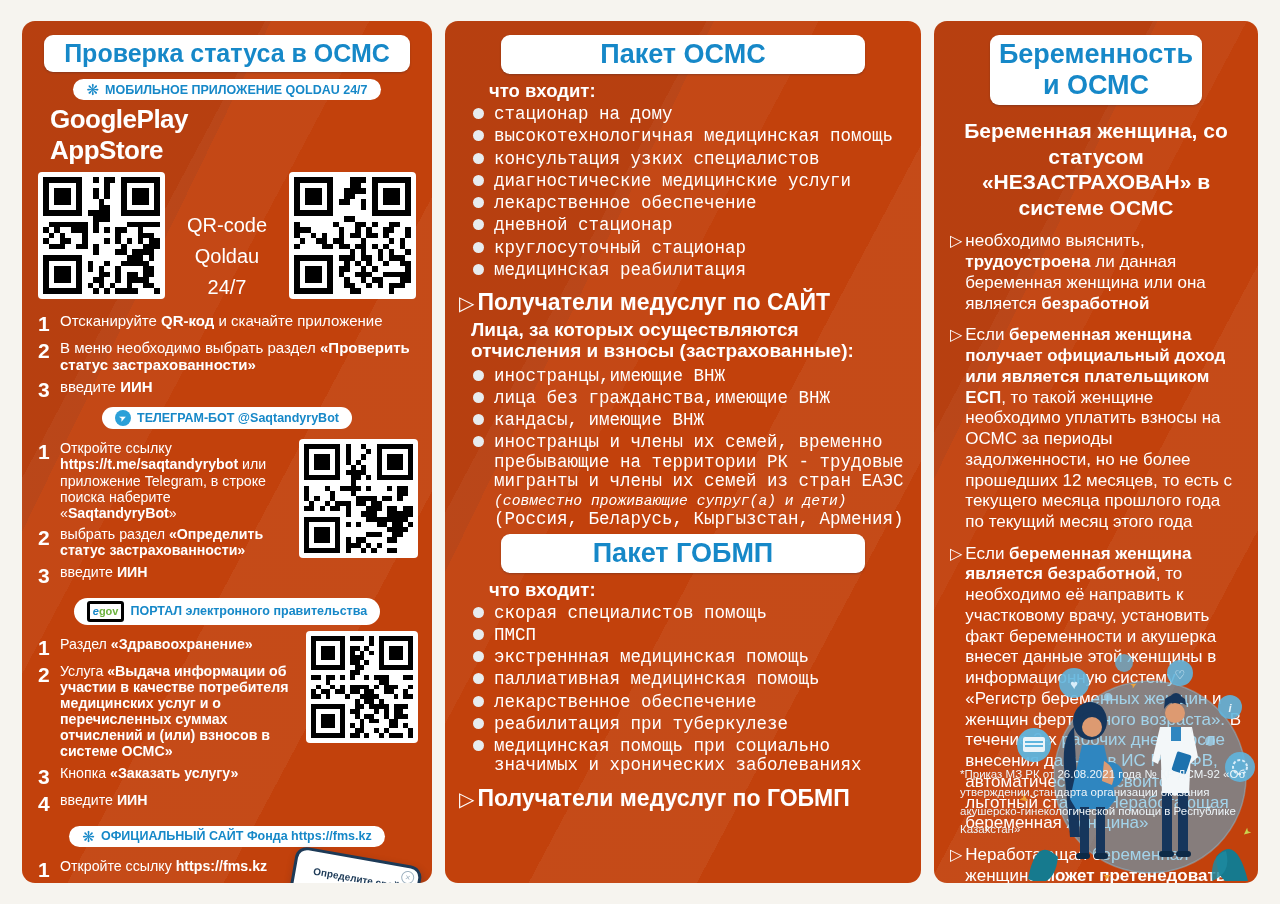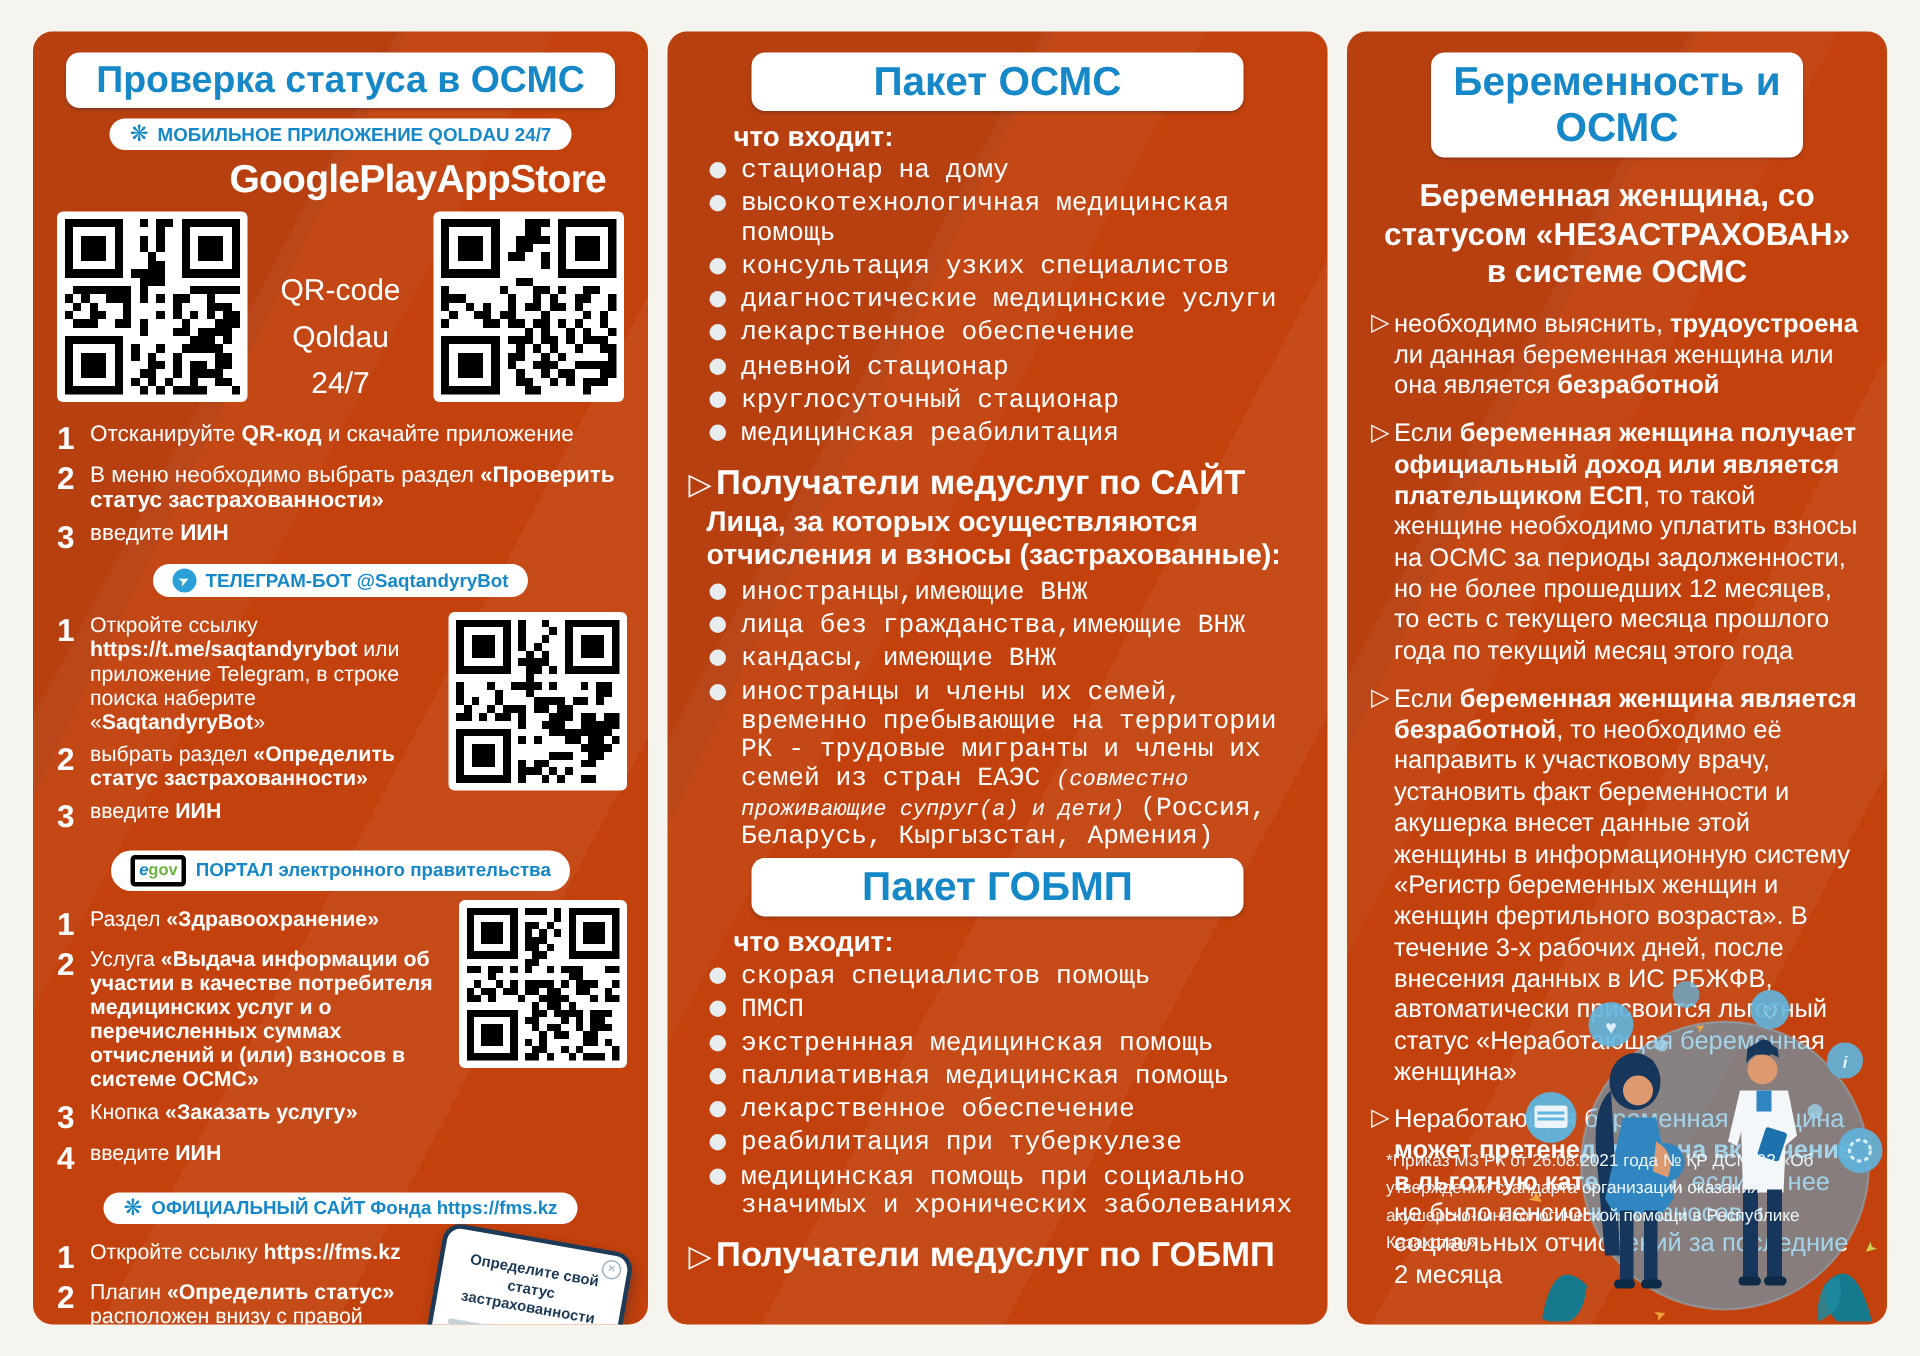--- a/index.html
+++ b/index.html
@@ -17,21 +17,21 @@
   }
   .panel::after{
     content:"";position:absolute;inset:0;pointer-events:none;
     background:
       linear-gradient(118deg,transparent 58%,rgba(255,255,255,.05) 58%,rgba(255,255,255,.05) 76%,transparent 76%),
       linear-gradient(118deg,transparent 28%,rgba(255,255,255,.04) 28%,rgba(255,255,255,.04) 40%,transparent 40%),
       linear-gradient(296deg,transparent 70%,rgba(0,40,80,.06) 70%);
   }
   .panel>*{position:relative;z-index:1;}
   #panel-left{width:410px;flex:none;}
-  #panel-mid{width:440px;flex:none;}
+  #panel-mid{width:476px;flex:none;}
   #panel-right{flex:1;}
 
   .title-box{
     background:#fff;border-radius:9px;text-align:center;
     color:#1688c8;font-weight:bold;font-size:25px;
     padding:4px 6px;margin:4px 8px 6px;
     box-shadow:0 1px 2px rgba(0,30,60,.25);
   }
   .title-box.inset{margin:4px 42px 6px;font-size:27px;}
 
@@ -48,21 +48,21 @@
     font-size:9px;flex:none;
   }
   .tg-ic span{transform:rotate(-25deg);}
   .egov-logo{
     border:3px solid #000000;border-radius:3px;padding:0 3px;font-size:11px;
     font-weight:bold;line-height:15px;display:inline-block;flex:none;
   }
   .egov-logo .e{color:#1688c8;font-style:italic;}
   .egov-logo .gov{color:#6db33f;}
 
-  .stores{display:flex;justify-content:flex-end;padding:0 14px;margin-top:2px;}
+  .stores{display:flex;justify-content:center;padding:0 14px;margin-top:2px;flex-direction:column;}
   .stores div{font-size:26px;font-weight:bold;letter-spacing:-0.5px;}
 
   .qr-row{display:flex;justify-content:space-between;align-items:flex-start;padding:0 2px;margin-top:6px;}
   .qr{background:#fff;border-radius:4px;padding:5px;box-sizing:border-box;flex:none;}
   .qr svg{display:block;width:100%;height:100%;}
   .qr-main{width:127px;height:127px;}
   .qr-center{text-align:center;font-weight:normal;font-size:20px;line-height:1.55;margin-top:38px;flex:1;}
 
   .steps{margin:9px 2px 0;}
   .step{display:flex;gap:9px;margin:5px 0;align-items:flex-start;}

